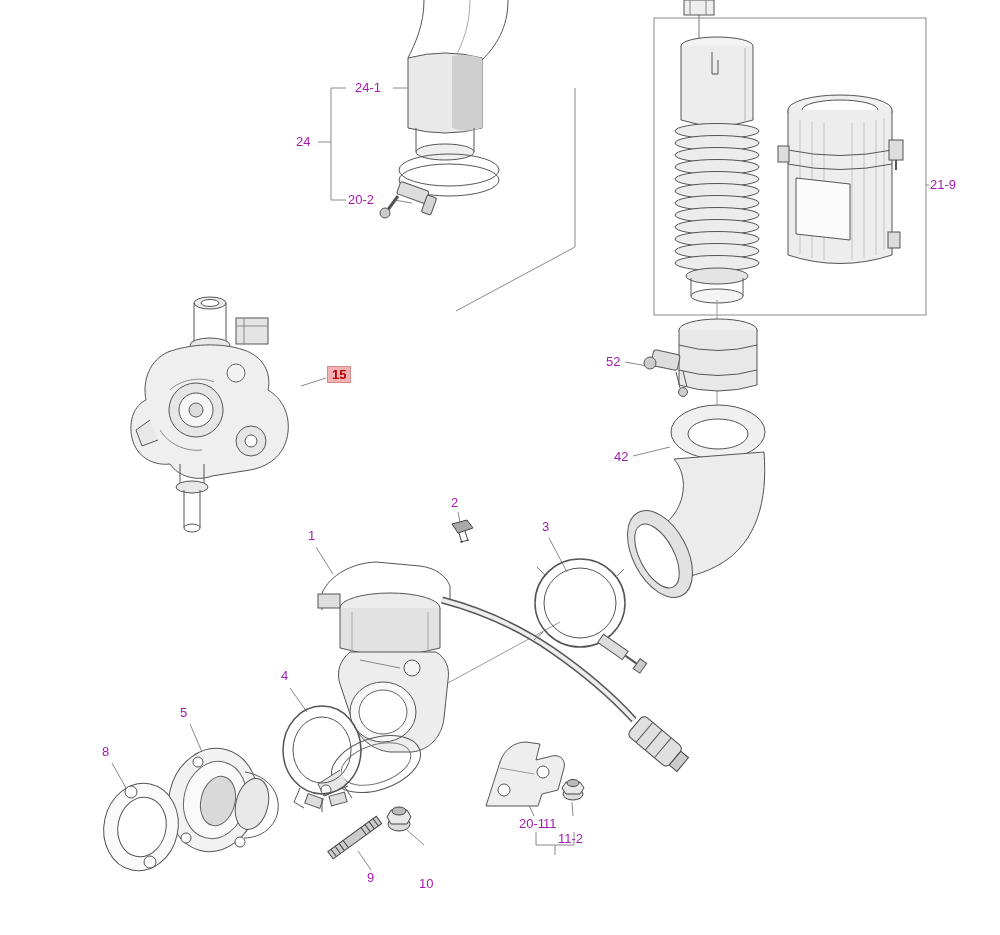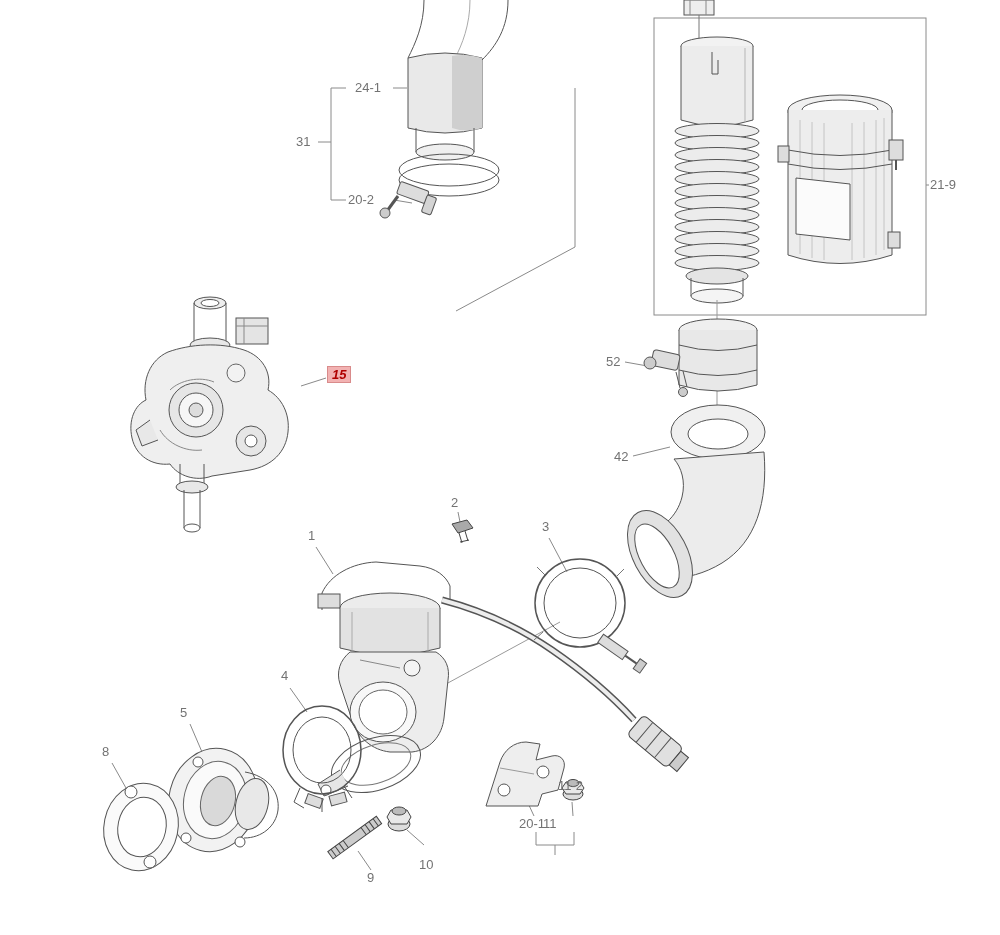--- a/index.html
+++ b/index.html
@@ -7,32 +7,31 @@
     position:relative;
     width:1000px;height:935px;
     background:#ffffff;
     font-family:"Liberation Sans", sans-serif;
     overflow:hidden;
   }
   .stage svg{position:absolute;left:0;top:0;}
   .callout{
     position:absolute;
     font-size:13px;
-    color:#737373;
+    color:#a21caf;
     line-height:1;
     white-space:nowrap;
     user-select:none;
   }
   .callout.highlight{
     color:#b00000;
     background:#f2b2b2;
     border:1px solid #d98b8b;
     font-weight:bold;
     padding:1px 4px;
-    font-style:italic;
   }
 </style>
 </head>
 <body>
 
 <div class="stage">
 
 <svg width="1000" height="935" viewBox="0 0 1000 935">
 
   <g stroke="#8a8a8a" fill="none" stroke-width="1">
@@ -269,31 +268,31 @@
   </g>
   <g stroke="#444" fill="none">
     <ellipse cx="573" cy="794" rx="10" ry="6" fill="#dddddd"></ellipse>
     <path d="M566,782 h14 l4,6 l-4,6 h-14 l-4,-6 z" fill="#e8e8e8"></path>
     <ellipse cx="573" cy="783" rx="6" ry="3.5" fill="#bbbbbb"></ellipse>
   </g>
 
 </svg>
 
 <div class="callout" style="left:355px;top:81px">24-1</div>
-<div class="callout" style="left:296px;top:135px">31</div>
+<div class="callout" style="left:296px;top:135px">24</div>
 <div class="callout" style="left:348px;top:193px">20-2</div>
 <div class="callout" style="left:930px;top:178px">21-9</div>
 <div class="callout" style="left:606px;top:355px">52</div>
 <div class="callout" style="left:614px;top:450px">42</div>
 <div class="callout highlight" style="left:327px;top:366px">15</div>
 <div class="callout" style="left:451px;top:496px">2</div>
 <div class="callout" style="left:308px;top:529px">1</div>
 <div class="callout" style="left:542px;top:520px">3</div>
 <div class="callout" style="left:281px;top:669px">4</div>
 <div class="callout" style="left:180px;top:706px">5</div>
 <div class="callout" style="left:102px;top:745px">8</div>
 <div class="callout" style="left:367px;top:871px">9</div>
-<div class="callout" style="left:419px;top:858px">10</div>
+<div class="callout" style="left:419px;top:877px">10</div>
 <div class="callout" style="left:519px;top:817px">20-1</div>
-<div class="callout" style="left:558px;top:779px">11-2</div>
+<div class="callout" style="left:558px;top:832px">11-2</div>
 <div class="callout" style="left:543px;top:817px">11</div>
 
 </div>
 
 </body></html>

